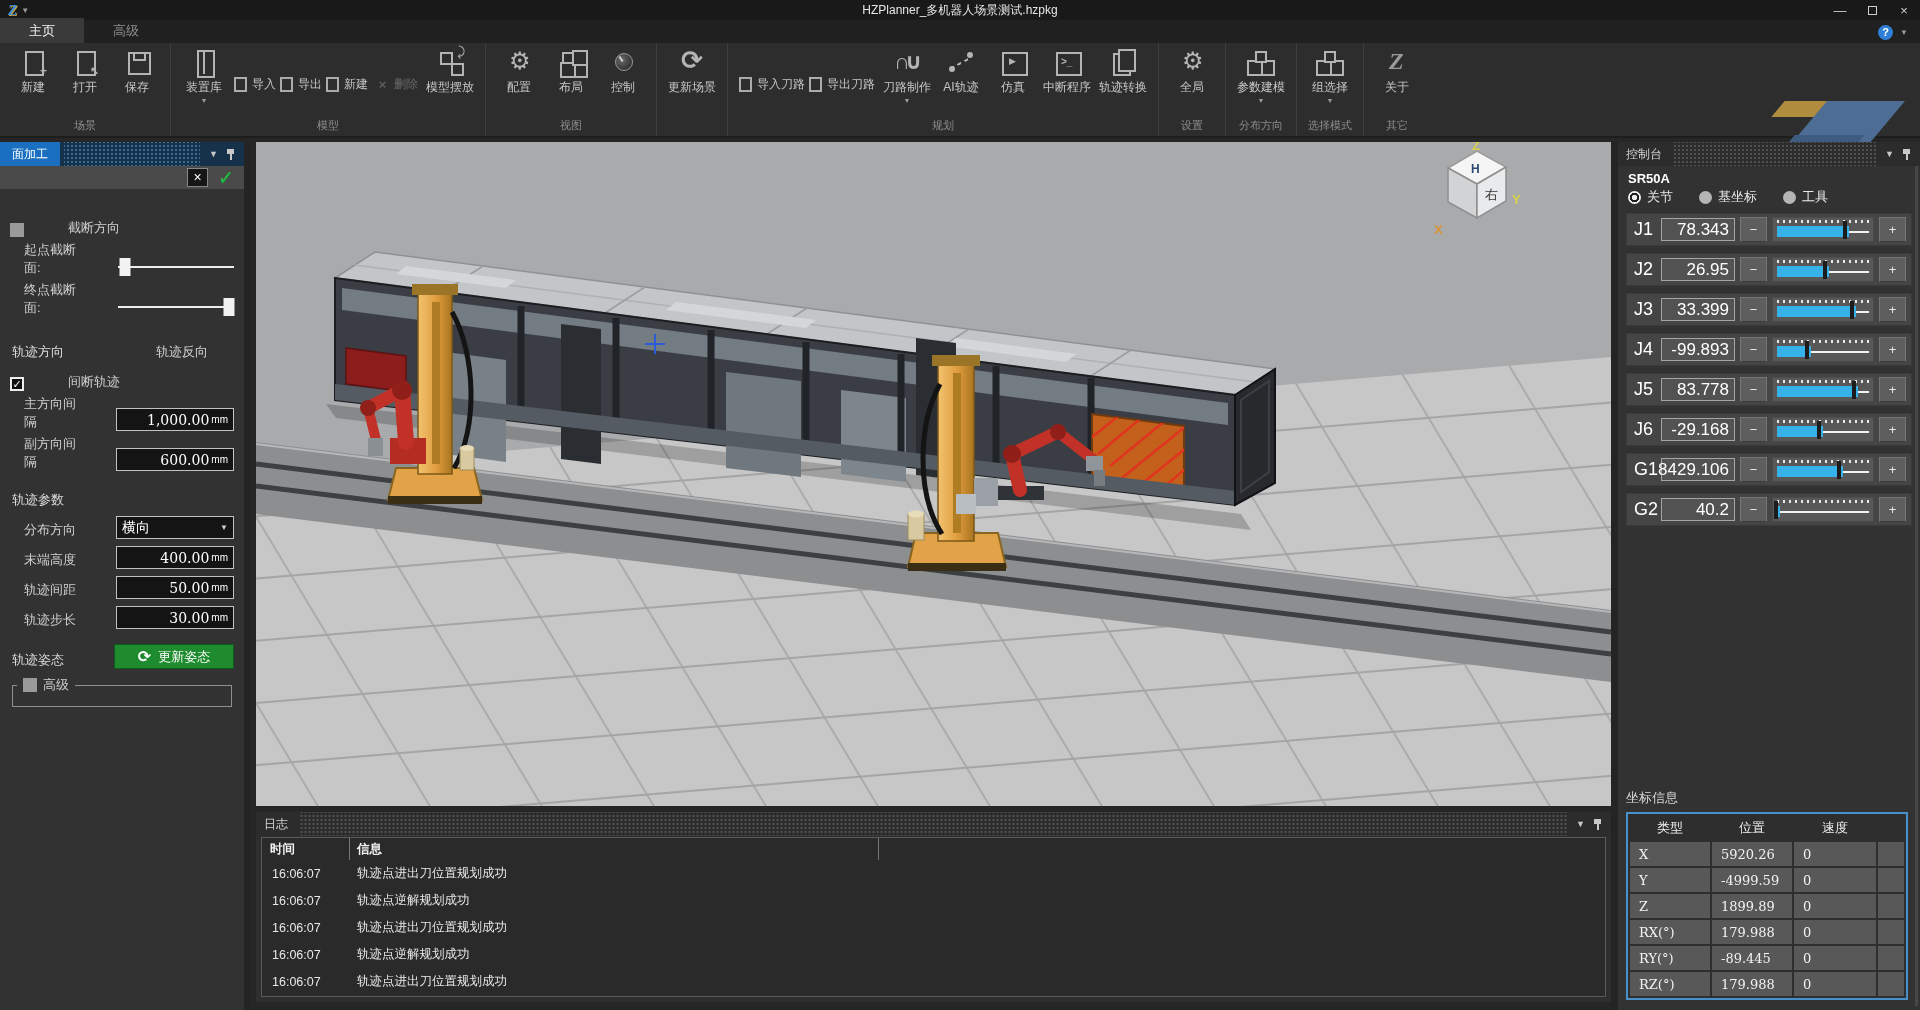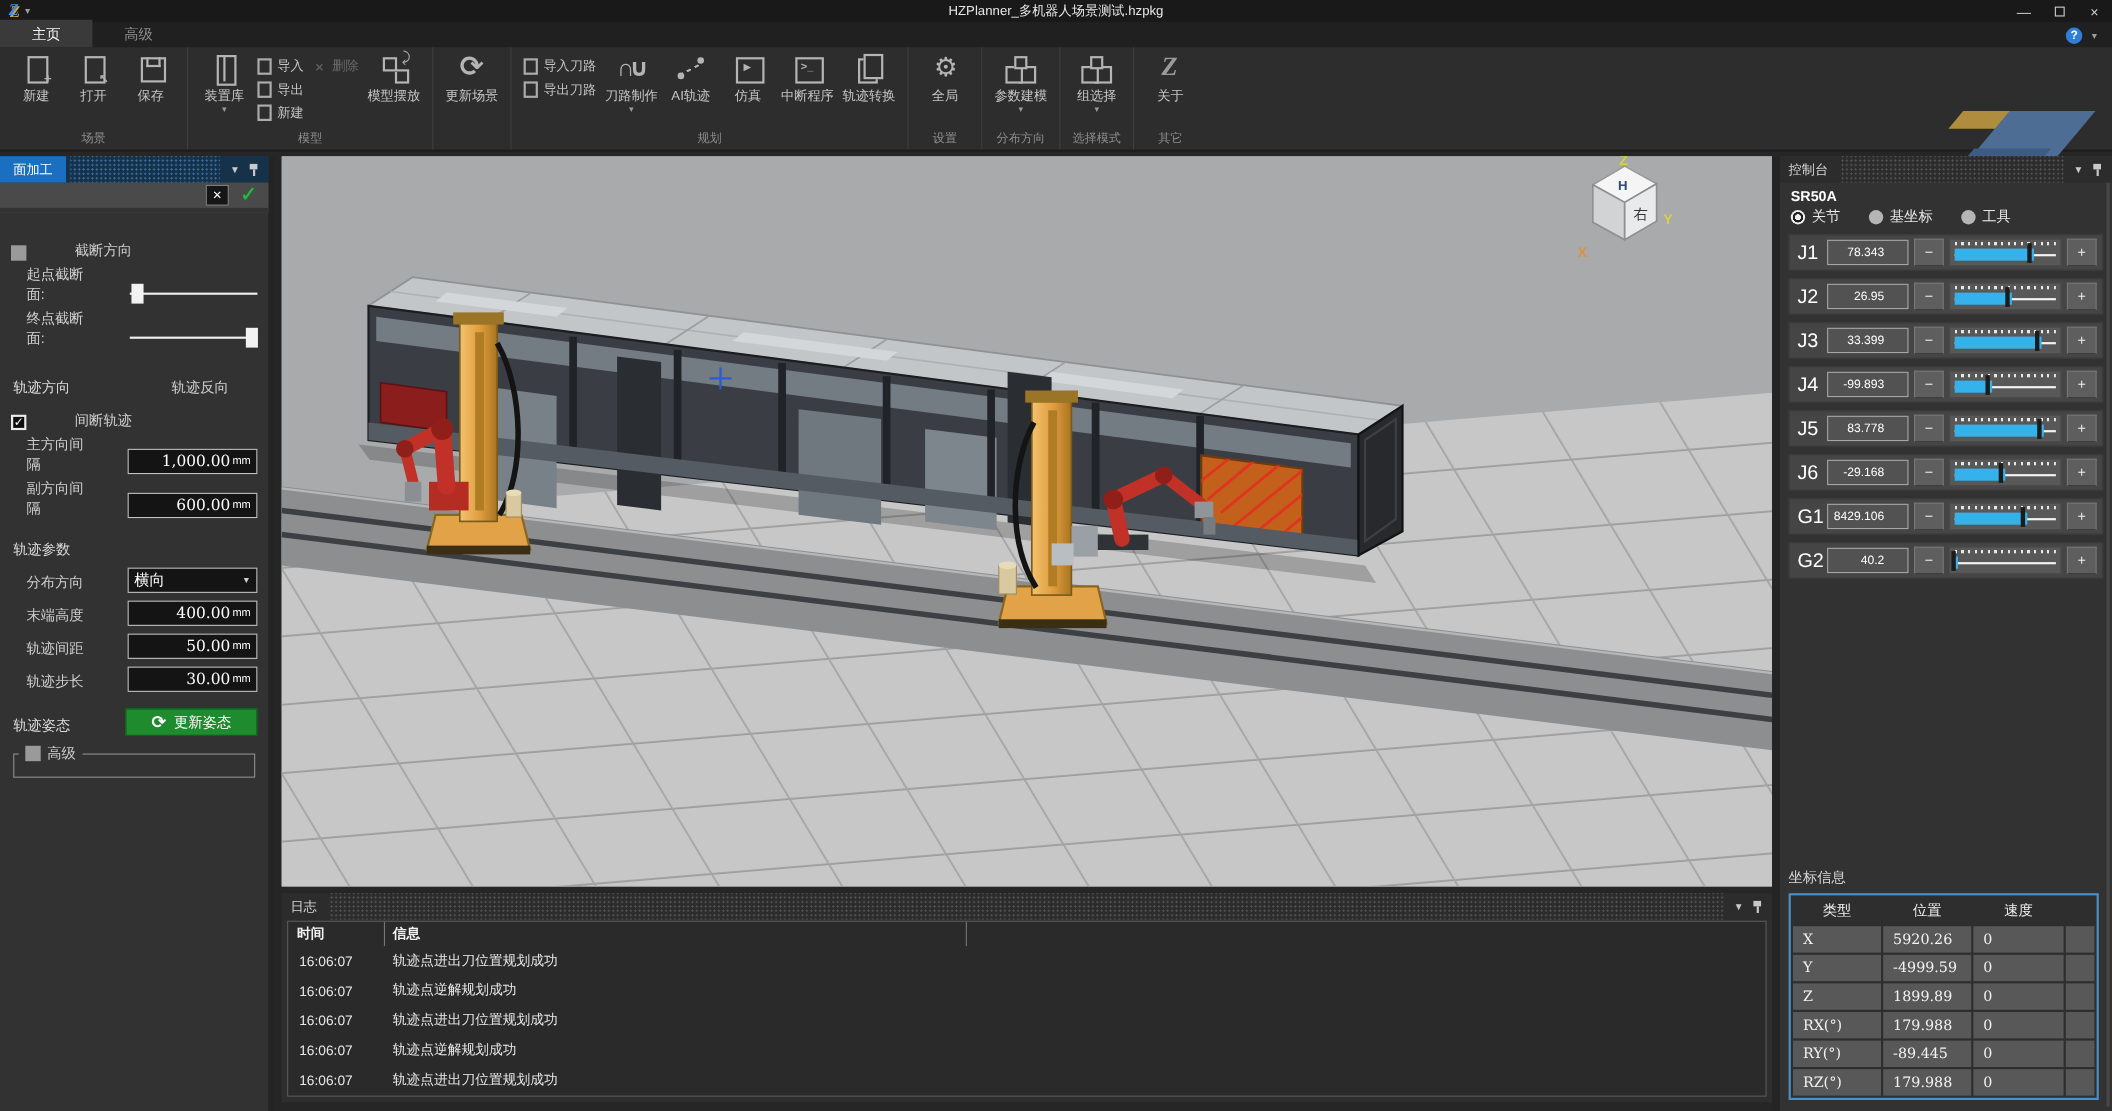--- a/index.html
+++ b/index.html
@@ -24,21 +24,21 @@
   .small-caret { font-size:8px; color:#9a9a9a; }
 
   
   .ribbon { position:absolute; left:0; top:43px; width:1920px; height:95px; background:#2d2d2d; border-bottom:2px solid #1d1d1d; display:flex; }
   .rgroup { display:flex; flex-direction:column; border-right:1px solid #3f3f3f; padding:2px 7px 0; }
   .rgroup-body { display:flex; flex:1; align-items:stretch; }
   .rgroup-label { text-align:center; font-size:11px; color:#8d8d8d; padding:1px 0 3px; min-height:15px; }
   .rbtn-lg { min-width:52px; display:flex; flex-direction:column; align-items:center; padding:3px 4px 0; gap:1px; font-size:12px; color:#c6c6c6; }
   .rbtn-lg .cap { white-space:nowrap; }
   .drop { font-size:7px; color:#9a9a9a; line-height:7px; }
-  .rstack { display:flex; flex-direction:column; justify-content:flex-start; gap:4px; padding:7px 4px 0; }
+  .rstack { display:flex; flex-direction:row; justify-content:space-between; gap:4px; padding:7px 4px 0; }
   .rbtn-sm { display:flex; align-items:center; gap:5px; font-size:12px; color:#c6c6c6; white-space:nowrap; }
   .is-disabled { opacity:.38; }
 
   
   .ic { position:relative; width:32px; height:30px; display:block; }
   .ic-doc::before { content:""; position:absolute; left:8px; top:3px; width:15px; height:21px; border:2px solid #b4b4b4; background:#2d2d2d; }
   .ic-doc::after { position:absolute; right:2px; bottom:0; font-size:12px; font-weight:bold; color:#b4b4b4; }
   .ic-doc.v-plus::after { content:"+"; }
   .ic-doc.v-open::after { content:"↖"; font-size:11px; }
   .ic-save::before { content:""; position:absolute; left:7px; top:4px; width:19px; height:19px; border:2px solid #b4b4b4; background:#2d2d2d; }
@@ -117,21 +117,21 @@
   
   .rpanel { position:absolute; left:1611px; top:142px; width:309px; height:868px; background:#323232; border-left:7px solid #242424; }
   .robot-name { font-weight:bold; color:#fff; font-size:13px; margin:5px 10px 1px; }
   .modes { display:flex; margin:2px 10px 4px; font-size:13px; color:#e8e8e8; }
   .radio { display:flex; align-items:center; gap:6px; margin-right:26px; }
   .rdot { width:13px; height:13px; border-radius:50%; flex:none; }
   .rdot.sel { background:radial-gradient(circle,#efefef 0 2.5px,#1f1f1f 3px 4.5px,#efefef 5px); }
   .rdot.un { background:#b5b5b5; }
   .jrow { width:286px; margin:7px auto 0; background:#454545; border:1px solid #3a3a3a; display:flex; align-items:center; gap:5px; padding:4px 5px; height:33px; }
   .jname { width:24px; font-size:18px; color:#fff; padding-left:2px; flex:none; }
-  .jval { width:74px; height:23px; background:#525252; border:1px solid #a5a5a5; color:#fff; font-size:11px; display:flex; align-items:center; justify-content:flex-end; padding:0 21px; flex:none; }
+  .jval { width:74px; height:23px; background:#525252; border:1px solid #a5a5a5; color:#fff; font-size:17px; display:flex; align-items:center; justify-content:flex-end; padding:0 5px; flex:none; }
   .jbtn { width:27px; height:25px; background:#5e5e5e; border:1px solid #777; border-bottom-color:#3a3a3a; color:#ececec; font-size:13px; display:flex; align-items:center; justify-content:center; flex:none; }
   .jslider { flex:1; height:25px; background:#585858; border:1px solid #4a4a4a; position:relative; }
   .jticks { position:absolute; left:4px; right:4px; top:2px; height:3px; background-image:repeating-linear-gradient(90deg,#e8e8e8 0 2px,transparent 2px 6px); }
   .jtrack { position:absolute; left:4px; right:4px; top:13px; height:2px; background:#f2f2f2; }
   .jfill { position:absolute; left:4px; top:8px; height:11px; background:#35b2ea; }
   .jhandle { position:absolute; top:3px; width:4px; height:18px; background:#1c1c1c; transform:translateX(-2px); }
   .rscroll { position:absolute; right:2px; top:24px; bottom:4px; width:3px; background:#474747; }
 
   
   .coords { position:absolute; left:8px; right:12px; bottom:10px; }
@@ -228,20 +228,37 @@
           </div>
         </div>
         <div class="rbtn-lg">
           <span class="ic ic-swap"></span>
           <span class="cap">模型摆放</span>
         </div>
       </div>
       <div class="rgroup-label">模型</div>
     </div>
 
+    <div class="rgroup">
+      <div class="rgroup-body">
+        <div class="rbtn-lg">
+          <span class="ic ic-gear"></span>
+          <span class="cap">配置</span>
+        </div>
+        <div class="rbtn-lg">
+          <span class="ic ic-grid"></span>
+          <span class="cap">布局</span>
+        </div>
+        <div class="rbtn-lg">
+          <span class="ic ic-knob"></span>
+          <span class="cap">控制</span>
+        </div>
+      </div>
+      <div class="rgroup-label">视图</div>
+    </div>
 
     <div class="rgroup">
       <div class="rgroup-body">
         <div class="rbtn-lg">
           <span class="ic ic-refresh"></span>
           <span class="cap">更新场景</span>
         </div>
       </div>
       <div class="rgroup-label"></div>
     </div>

